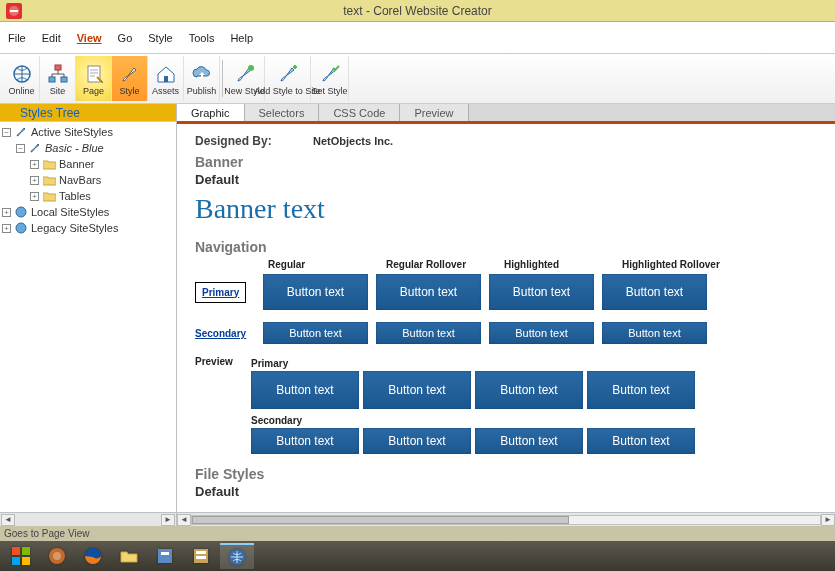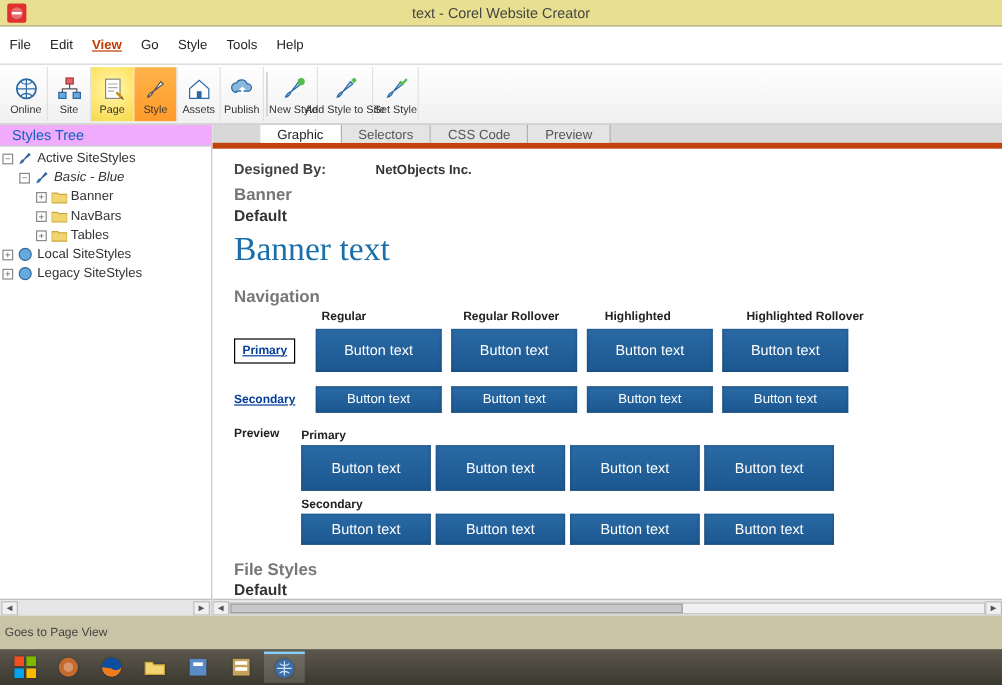--- a/index.html
+++ b/index.html
@@ -14,32 +14,32 @@
   .menubar-item.highlighted { color: #c23a00; text-decoration: underline; font-weight: bold; }
   .toolbar { height: 50px; background: linear-gradient(#fff,#f0f0f0); border-bottom: 1px solid #ccc; display: flex; align-items: stretch; padding: 2px 4px; }
   .tool-btn { width: 36px; display: flex; flex-direction: column; align-items: center; justify-content: center; font-size: 10px; color: #333; border-right: 1px solid #e0e0e0; position: relative; }
   .tool-btn.page { background: radial-gradient(circle at 50% 40%, #fff9b0 0%, #ffe56e 60%, #f2d94e 100%); }
   .tool-btn.style { background: linear-gradient(#ffb44a,#ff9a2a); }
   .tool-icon { height: 24px; display: flex; align-items: center; justify-content: center; margin-bottom: 1px; }
   .tool-lbl { font-size: 9px; white-space: nowrap; text-align: center; line-height: 1; }
   .tool-sep { width: 1px; background: #c0c0c0; margin: 4px 2px; }
   .workspace { flex: 1; display: flex; background: #fff; overflow: hidden; }
   .sidebar { width: 177px; display: flex; flex-direction: column; border-right: 1px solid #c0c0c0; background: #fff; }
-  .sidebar-header { height: 18px; padding: 2px 10px; color: #1060c0; font-size: 12px; font-weight: 400; background: #f0abfc; border-bottom: 1px solid #ccc; }
+  .sidebar-header { height: 18px; padding: 2px 20px; color: #1060c0; font-size: 12px; font-weight: 400; background: #eab308; border-bottom: 1px solid #ccc; }
   .tree { flex: 1; padding: 2px 2px; font-size: 11px; color: #333; }
   .tree-row { display: flex; align-items: center; height: 16px; white-space: nowrap; }
   .tree-box { width: 9px; height: 9px; border: 1px solid #888; font-size: 8px; line-height: 7px; text-align: center; color: #666; margin-right: 3px; cursor: default; }
   .tree-icon { width: 14px; height: 12px; margin-right: 3px; display: inline-flex; align-items: center; justify-content: center; }
   .tree-label { }
   .tree-label.it { font-style: italic; }
   .folder-ico svg { display: block; }
   .sb-scroll { height: 14px; background: #e6e6e6; border-top: 1px solid #c0c0c0; display: flex; align-items: center; justify-content: space-between; padding: 1px; }
   .sb-arrow { width: 14px; height: 12px; background: #f0f0f0; border: 1px solid #bbb; display: flex; align-items: center; justify-content: center; font-size: 8px; color: #555; }
   .main { flex: 1; display: flex; flex-direction: column; overflow: hidden; }
-  .tabs-row { height: 20px; display: flex; background: #d8d8d8; border-bottom: 5px solid #c2410c; padding-left: 40px; }
+  .tabs-row { height: 20px; display: flex; background: #d8d8d8; border-bottom: 3px solid #c2410c; }
   .tab { padding: 3px 14px; font-size: 11px; color: #555; border-right: 1px solid #b0b0b0; background: #e4e4e4; }
   .tab.active { background: #fff; color: #222; }
   .content { flex: 1; overflow: hidden; background: #fff; }
   .content-inner { padding: 10px 18px; }
   .row-line { display: flex; align-items: baseline; margin-bottom: 6px; }
   .row-line .lbl { font-weight: bold; color: #444; width: 118px; font-size: 12px; }
   .row-line .val { color: #333; font-size: 11px; font-weight: bold; }
   .sec-head { color: #777; font-weight: bold; font-size: 14px; margin: 2px 0; }
   .subhead { color: #333; font-size: 13px; font-weight: bold; margin: 2px 0 6px; }
   .banner-text { color: #1a6faa; font-family: "Segoe UI Light","Segoe UI"; font-size: 28px; font-weight: 300; margin: 4px 0 14px; }
@@ -53,21 +53,21 @@
   .btn-sm { background: linear-gradient(#2a6aa5,#1c578f); color: #fff; font-size: 11px; text-align: center; padding: 5px 0; box-shadow: inset 0 0 2px #0e3a63; }
   .preview-block { margin-top: 4px; }
   .preview-block .prow { display: flex; align-items: center; gap: 4px; margin-bottom: 6px; }
   .preview-block .plabel { width: 56px; font-size: 10px; font-weight: bold; color: #222; }
   .preview-block .psub { font-size: 10px; font-weight: bold; color: #222; margin: 2px 0 2px 56px; }
   .pb-big { background: linear-gradient(#2a6aa5,#1c578f); color:#fff; font-size:12px; padding:12px 0; width:108px; text-align:center; box-shadow: inset 0 0 2px #0e3a63; }
   .pb-sm { background: linear-gradient(#2a6aa5,#1c578f); color:#fff; font-size:12px; padding:6px 0; width:108px; text-align:center; box-shadow: inset 0 0 2px #0e3a63; }
   .hscroll { height: 14px; background: #e6e6e6; border-top: 1px solid #c0c0c0; display: flex; align-items: center; margin-top: 2px; }
   .hscroll .track { flex: 1; height: 10px; background: #f0f0f0; border: 1px solid #c0c0c0; position: relative; }
   .hscroll .thumb { position: absolute; left: 0; top: 0; height: 100%; width: 60%; background: #c8c8c8; border: 1px solid #a0a0a0; }
-  .statusbar { height: 28px; background: #c9c4a6; font-size: 10px; color: #444; padding: 1px 4px; display: flex; align-items: center; }
+  .statusbar { height: 15px; background: #c9c4a6; font-size: 10px; color: #444; padding: 1px 4px; display: flex; align-items: center; }
   .taskbar { height: 30px; background: linear-gradient(#5c584e,#3b382f); display: flex; align-items: center; padding: 0 4px; gap: 2px; }
   .task-item { width: 34px; height: 26px; display: flex; align-items: center; justify-content: center; }
   .task-item svg { filter: drop-shadow(0 0 1px rgba(0,0,0,.4)); }
   .task-item.active { background: rgba(255,255,255,.15); border-top: 2px solid #89d0ff; }
 </style>
 </head>
 <body>
 
 <div class="window">
 

